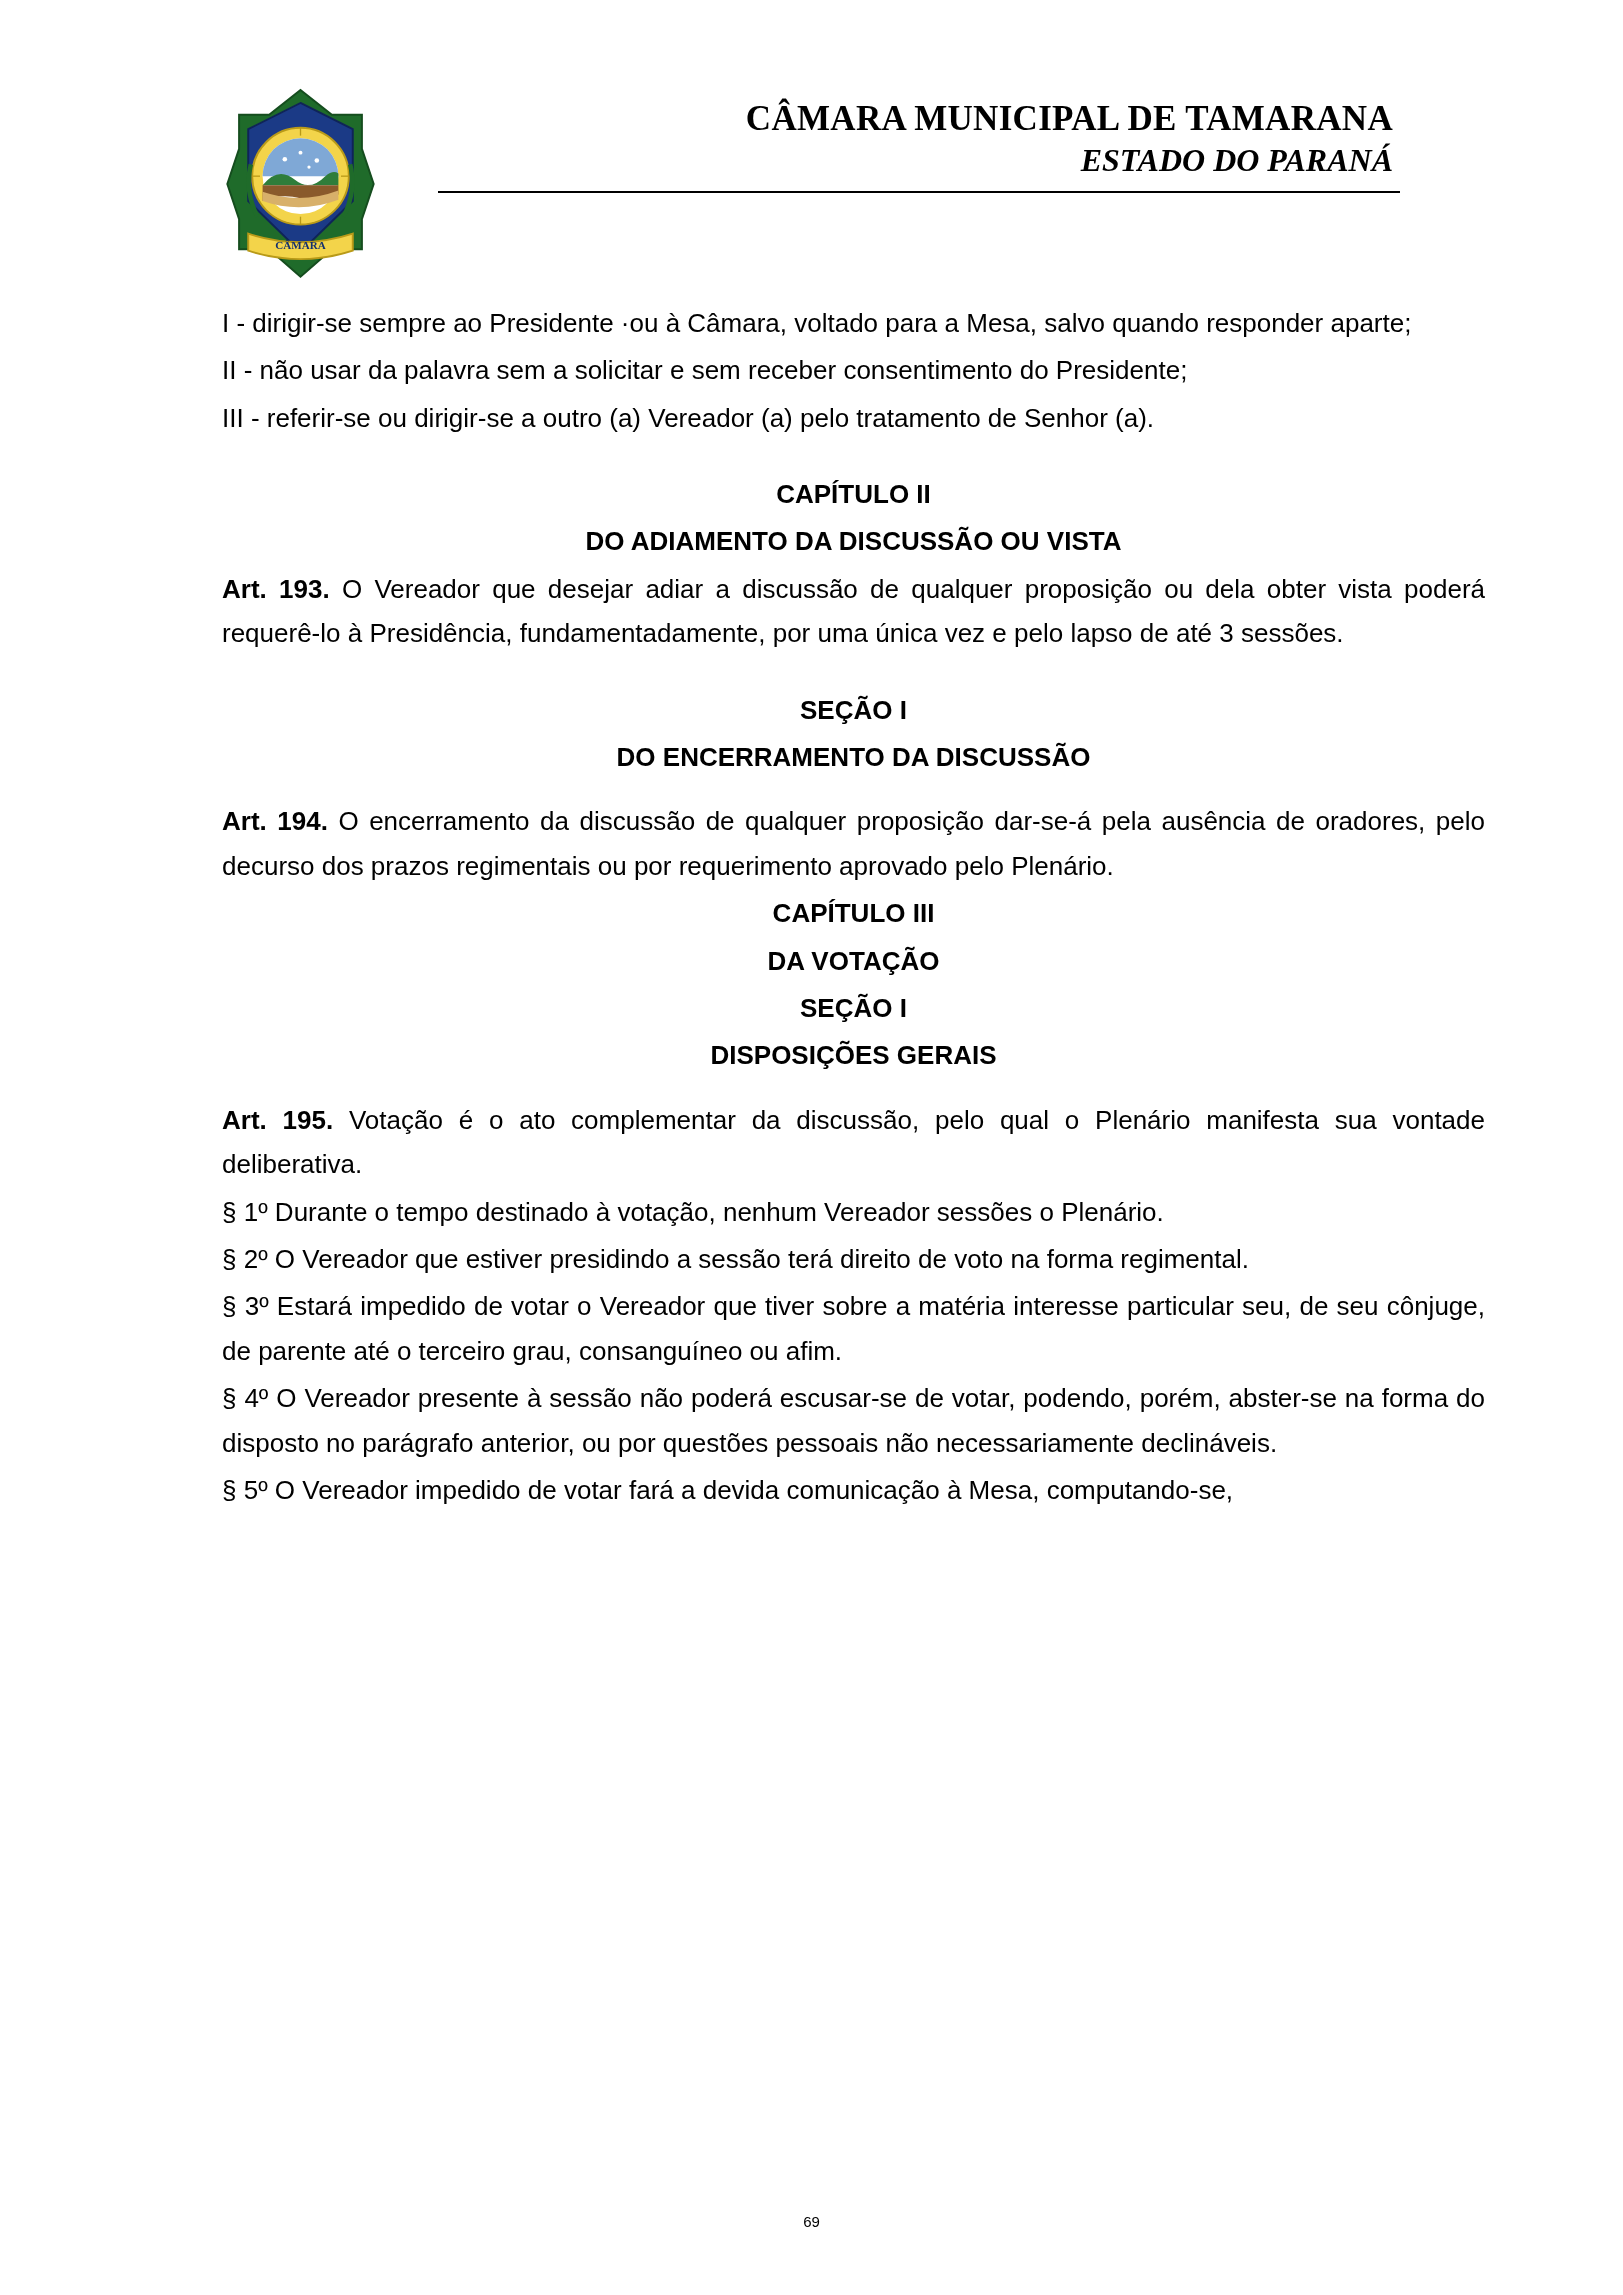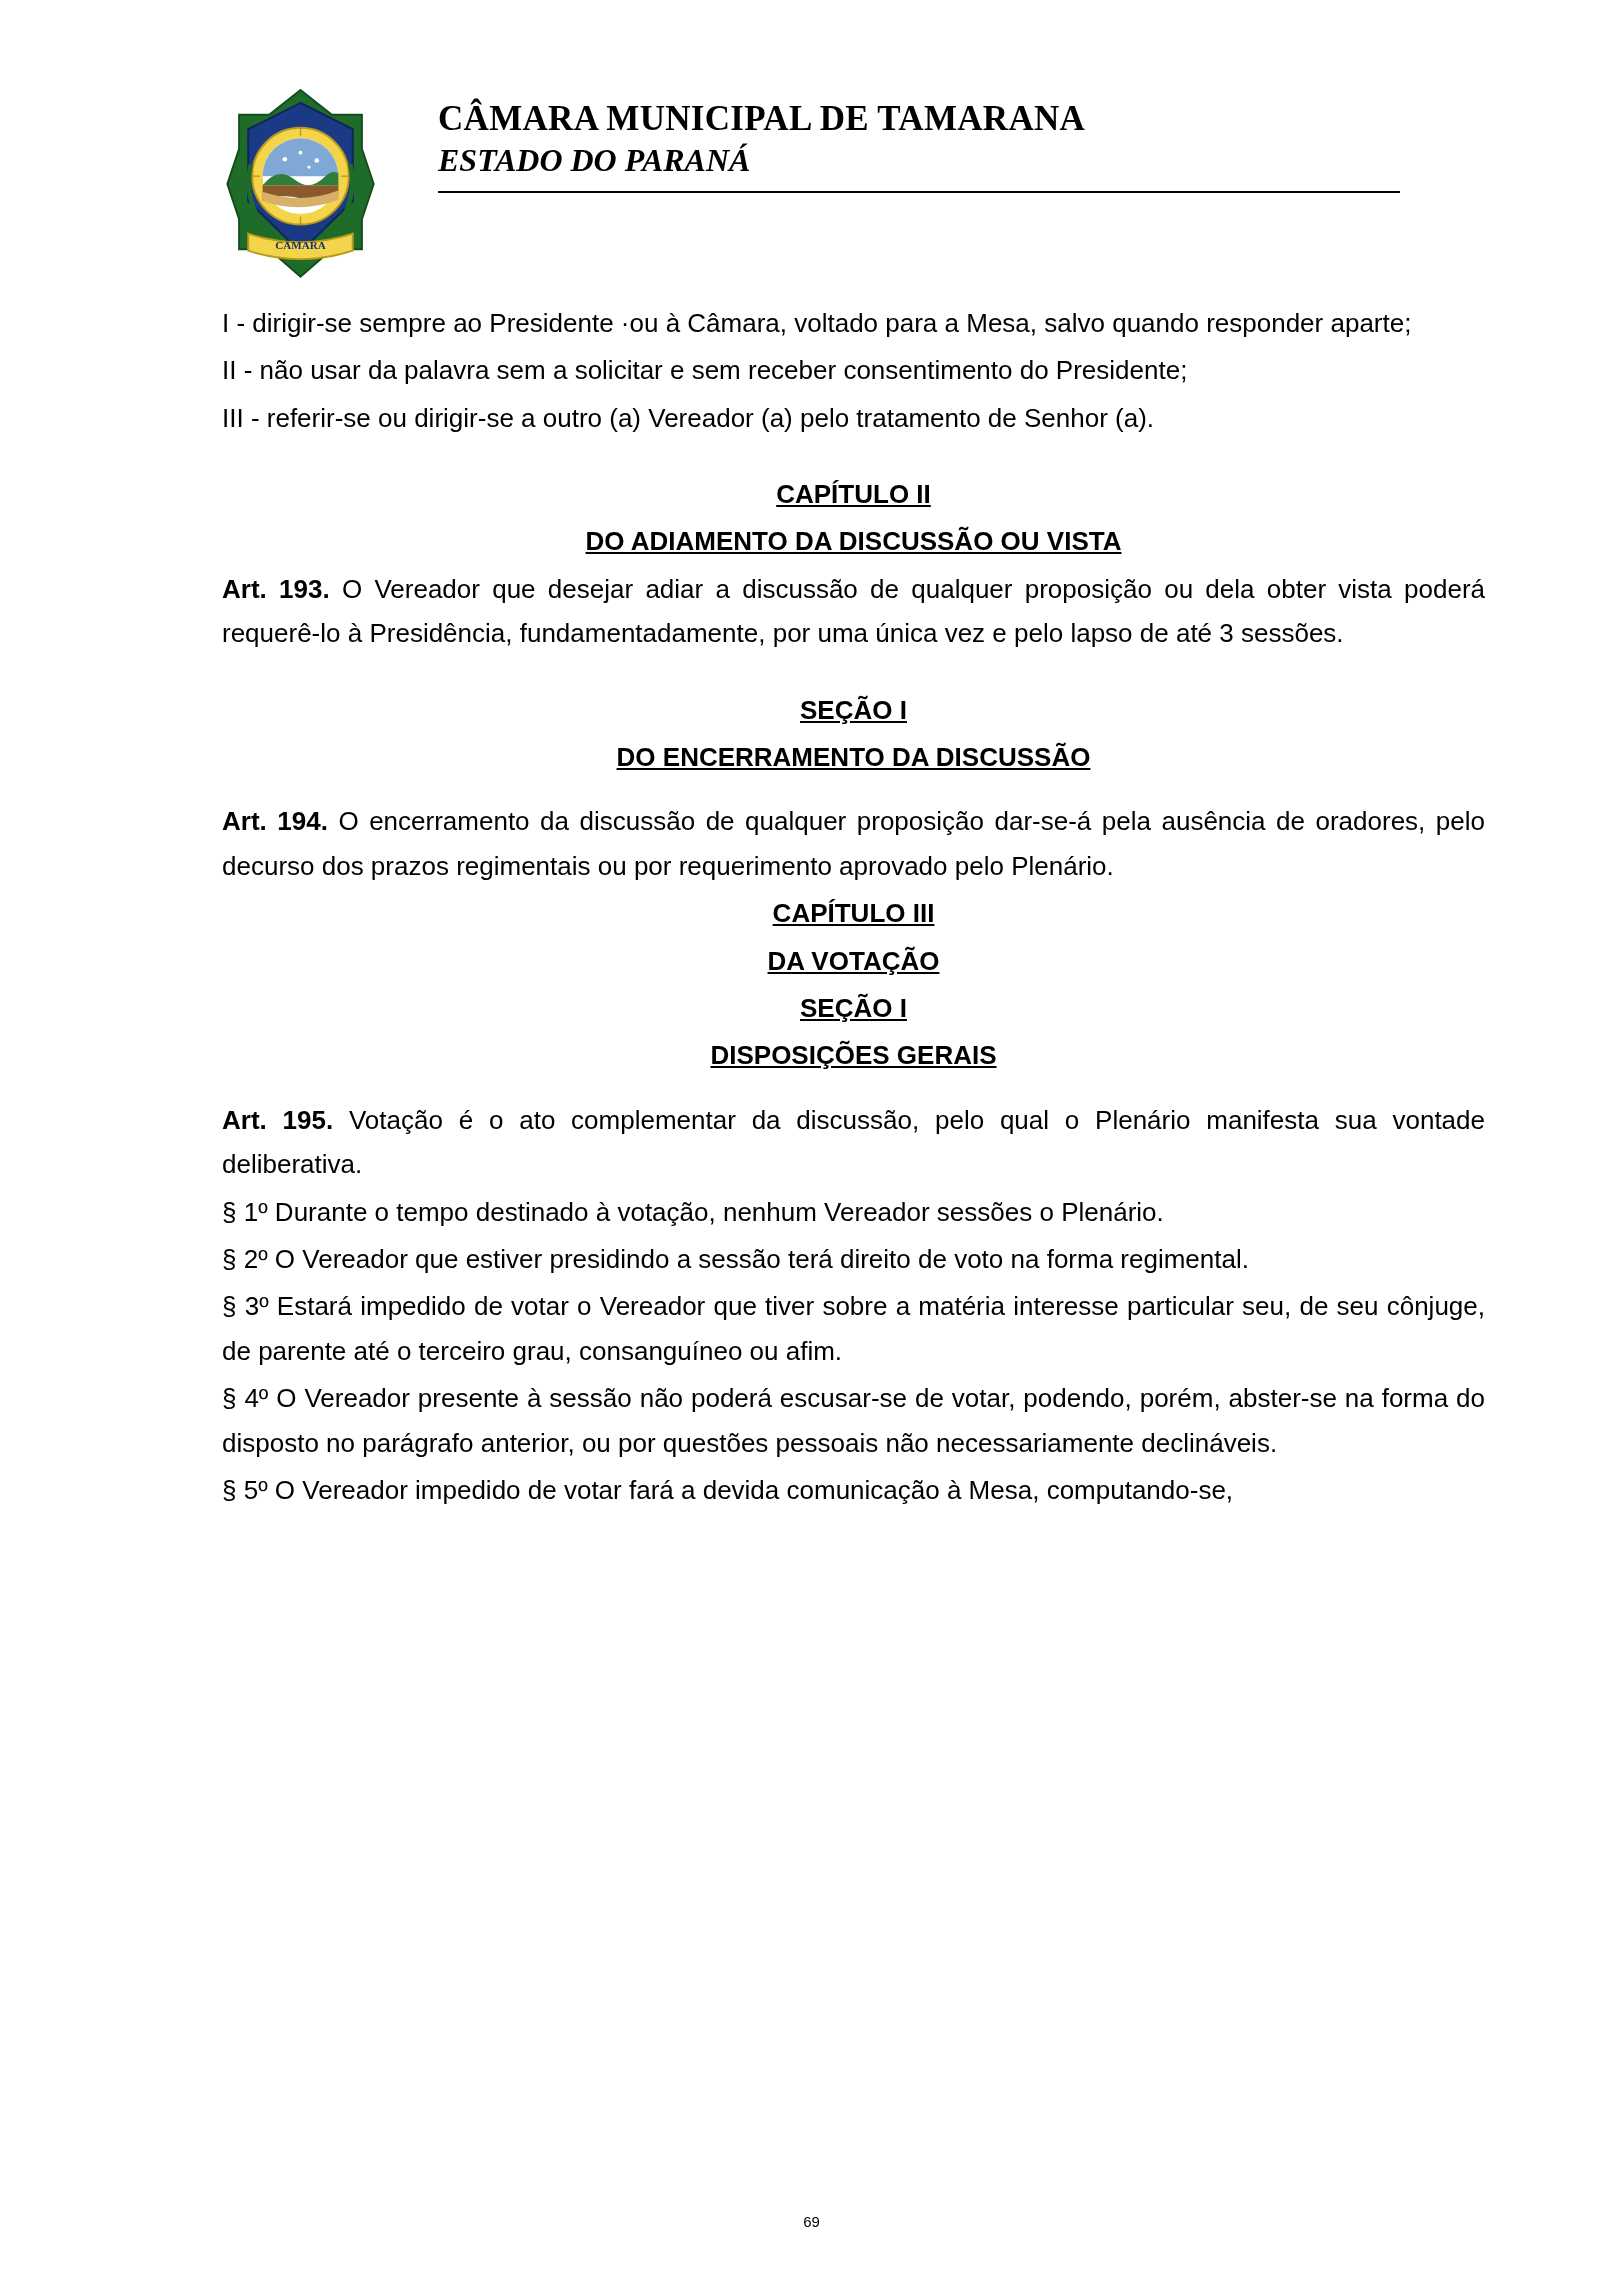--- a/index.html
+++ b/index.html
@@ -35,21 +35,21 @@
   .crest {
     position: absolute;
     left: 0px;
     top: 6.5px;
     width: 157px;
     height: 196px;
   }
   .header-text {
     margin-left: 216px;
     padding-top: 19.6px;
-    text-align: left;
+    text-align: right;
     width: 955px;
   }
   .header-title {
     font-family: "Liberation Serif", serif;
     font-size: 35px;
     font-weight: bold;
     letter-spacing: 0.3px;
     white-space: nowrap;
   }
   .header-subtitle {
@@ -77,21 +77,20 @@
   .just {
     text-align: justify;
     text-justify: inter-word;
   }
   .just-last {
     text-align: justify;
   }
   .center {
     text-align: center;
     font-weight: bold;
-    text-decoration: underline;
   }
   .bold {
     font-weight: bold;
   }
   .spacer-sm { height: 17px; }
   .spacer-md { height: 29px; }
 
   .page-number {
     position: absolute;
     left: 0;

